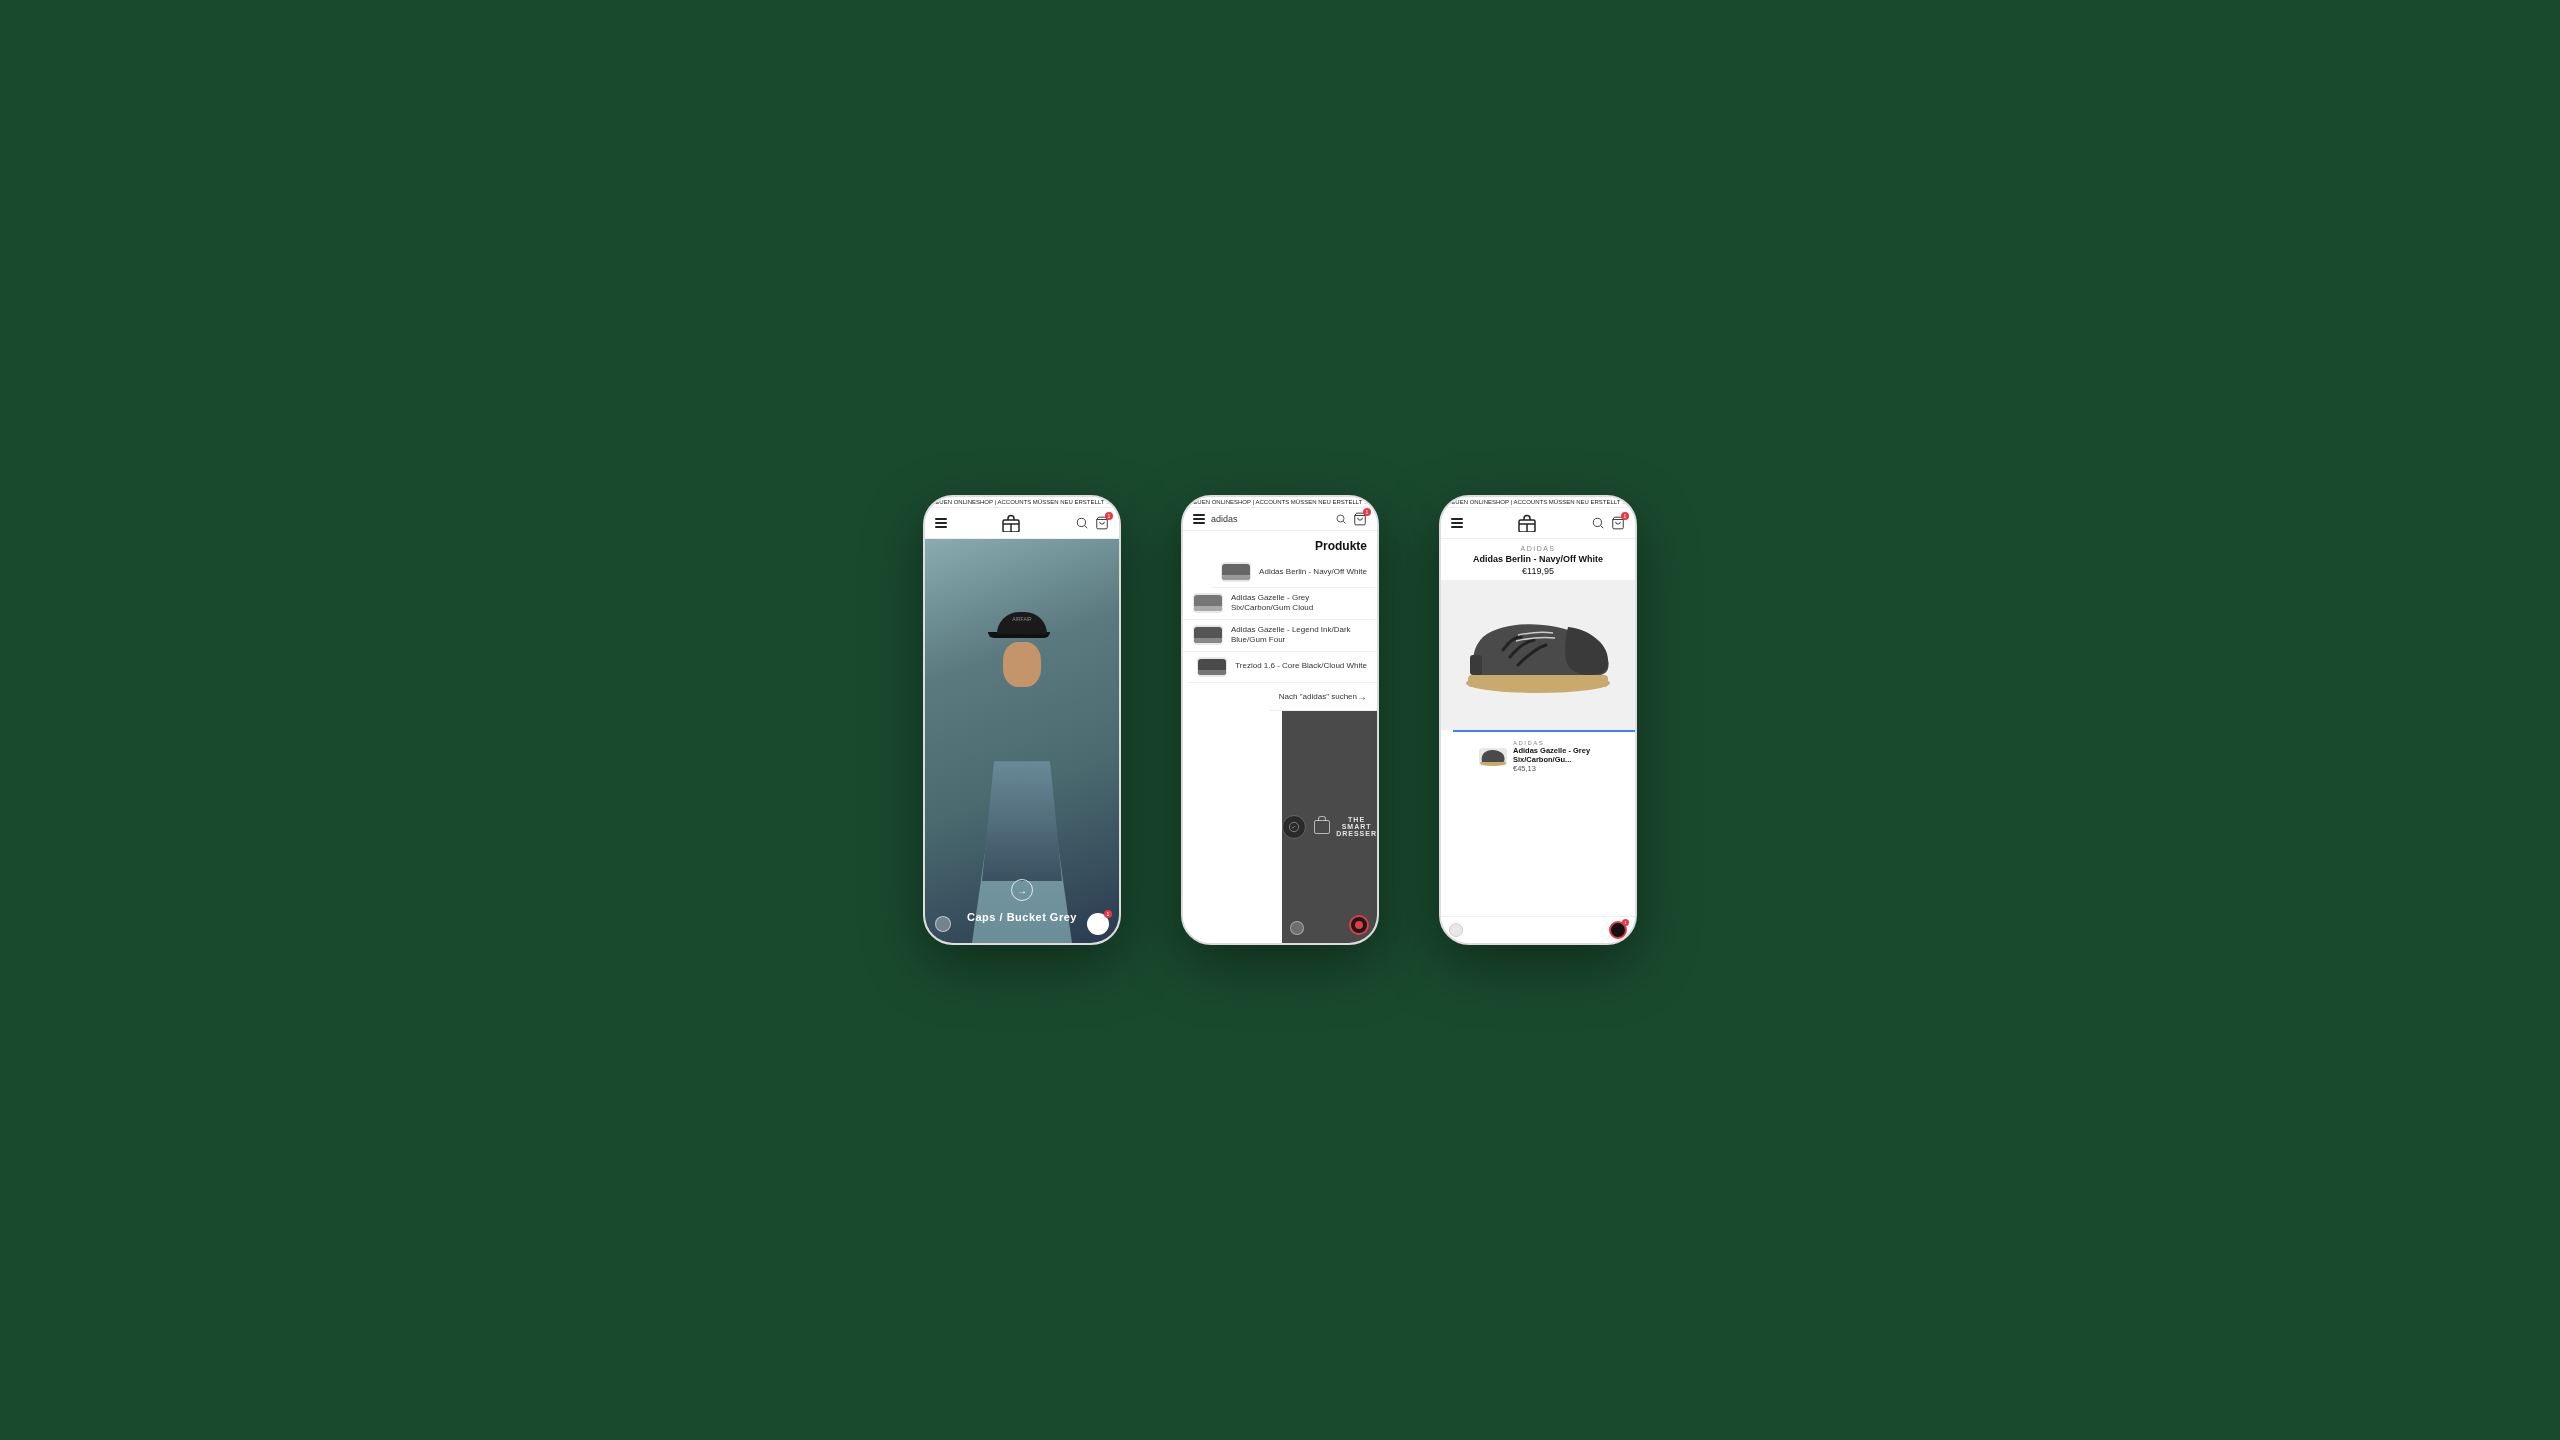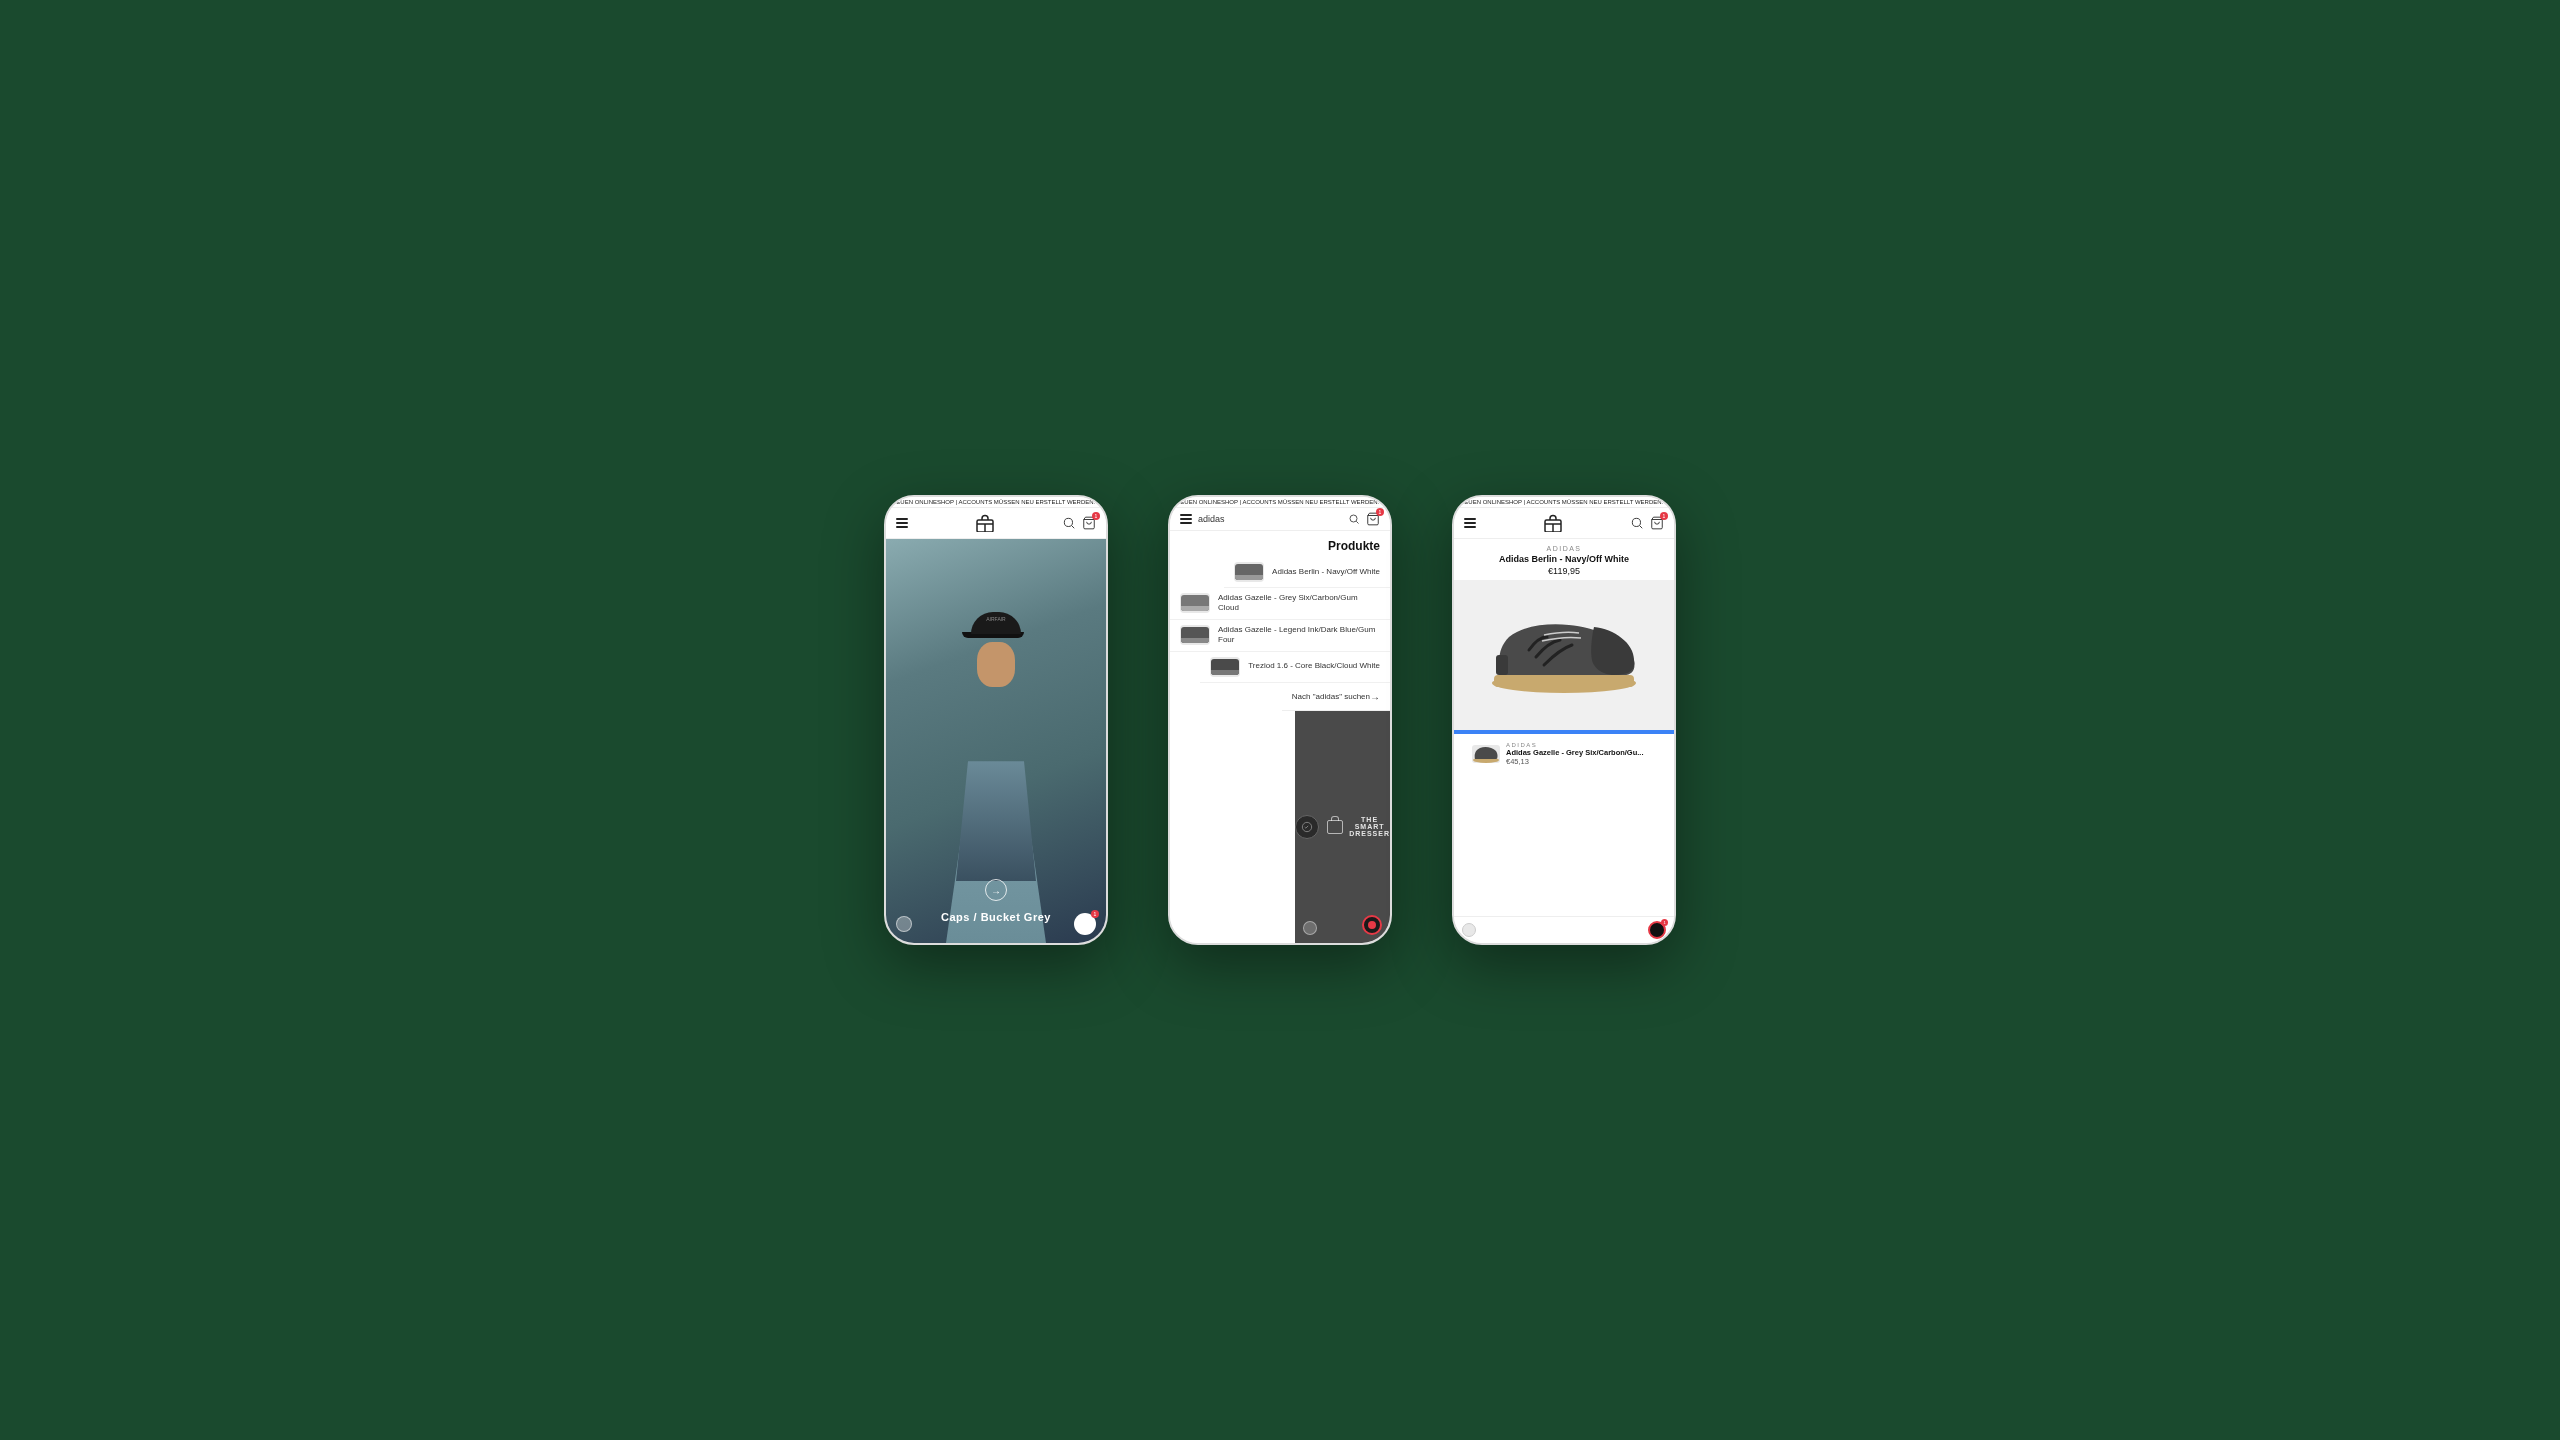--- a/index.html
+++ b/index.html
@@ -15,21 +15,21 @@
     }
     .phones-container {
       display: flex;
       gap: 60px;
       align-items: center;
       justify-content: center;
     }
 
     
     .phone {
-      width: 224px;
+      width: 198px;
       height: 450px;
       border-radius: 30px;
       background: #fff;
       box-shadow: 0 20px 60px rgba(0,0,0,0.4);
       overflow: hidden;
       position: relative;
       border: 2px solid #ddd;
       display: flex;
       flex-direction: column;
     }
@@ -364,22 +364,23 @@
       display: flex;
       align-items: center;
       justify-content: center;
       position: relative;
       overflow: hidden;
       min-height: 120px;
       max-height: 150px;
     }
 
     .product-list-bottom {
-      border-top: 4px solid #3b82f6;
-      padding: 4px 8px;
+      border-top: 2px solid #3b82f6;
+      padding: 4px 16px;
+      margin-left: 12px;
     }
     .product-row-small {
       display: flex;
       align-items: center;
       padding: 4px 10px;
       gap: 6px;
     }
     .product-thumb-sm {
       width: 28px;
       height: 18px;

